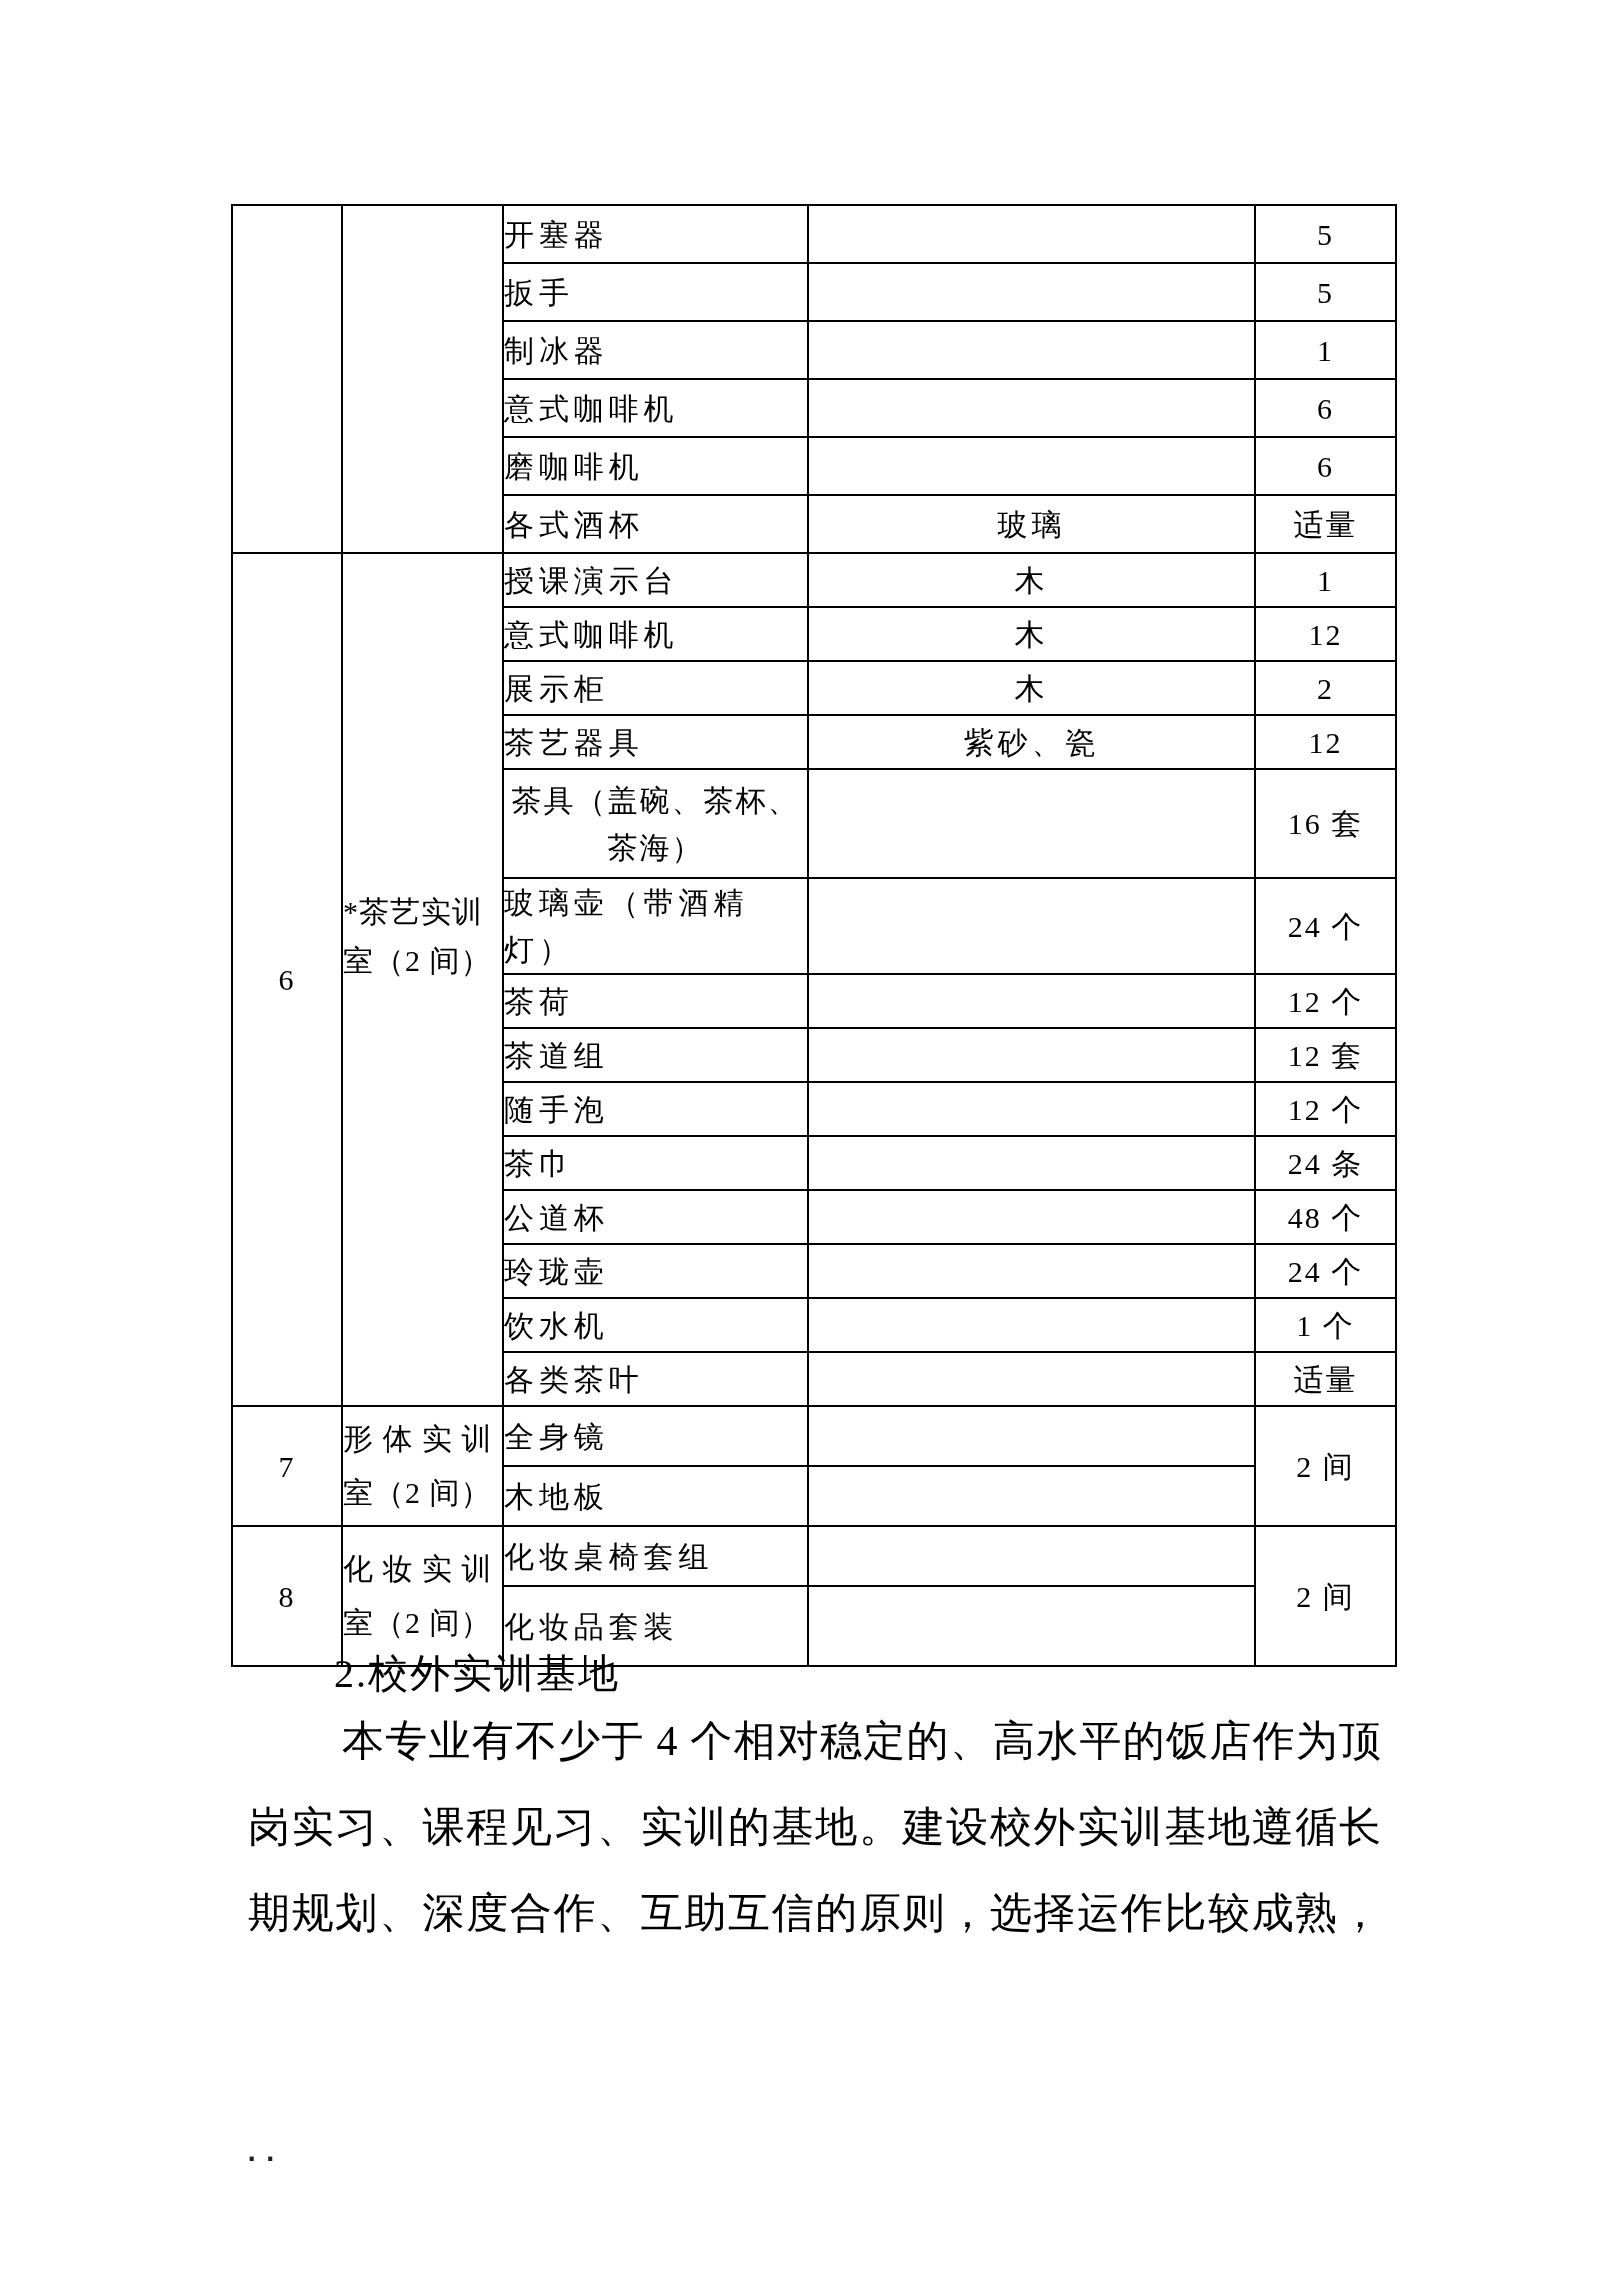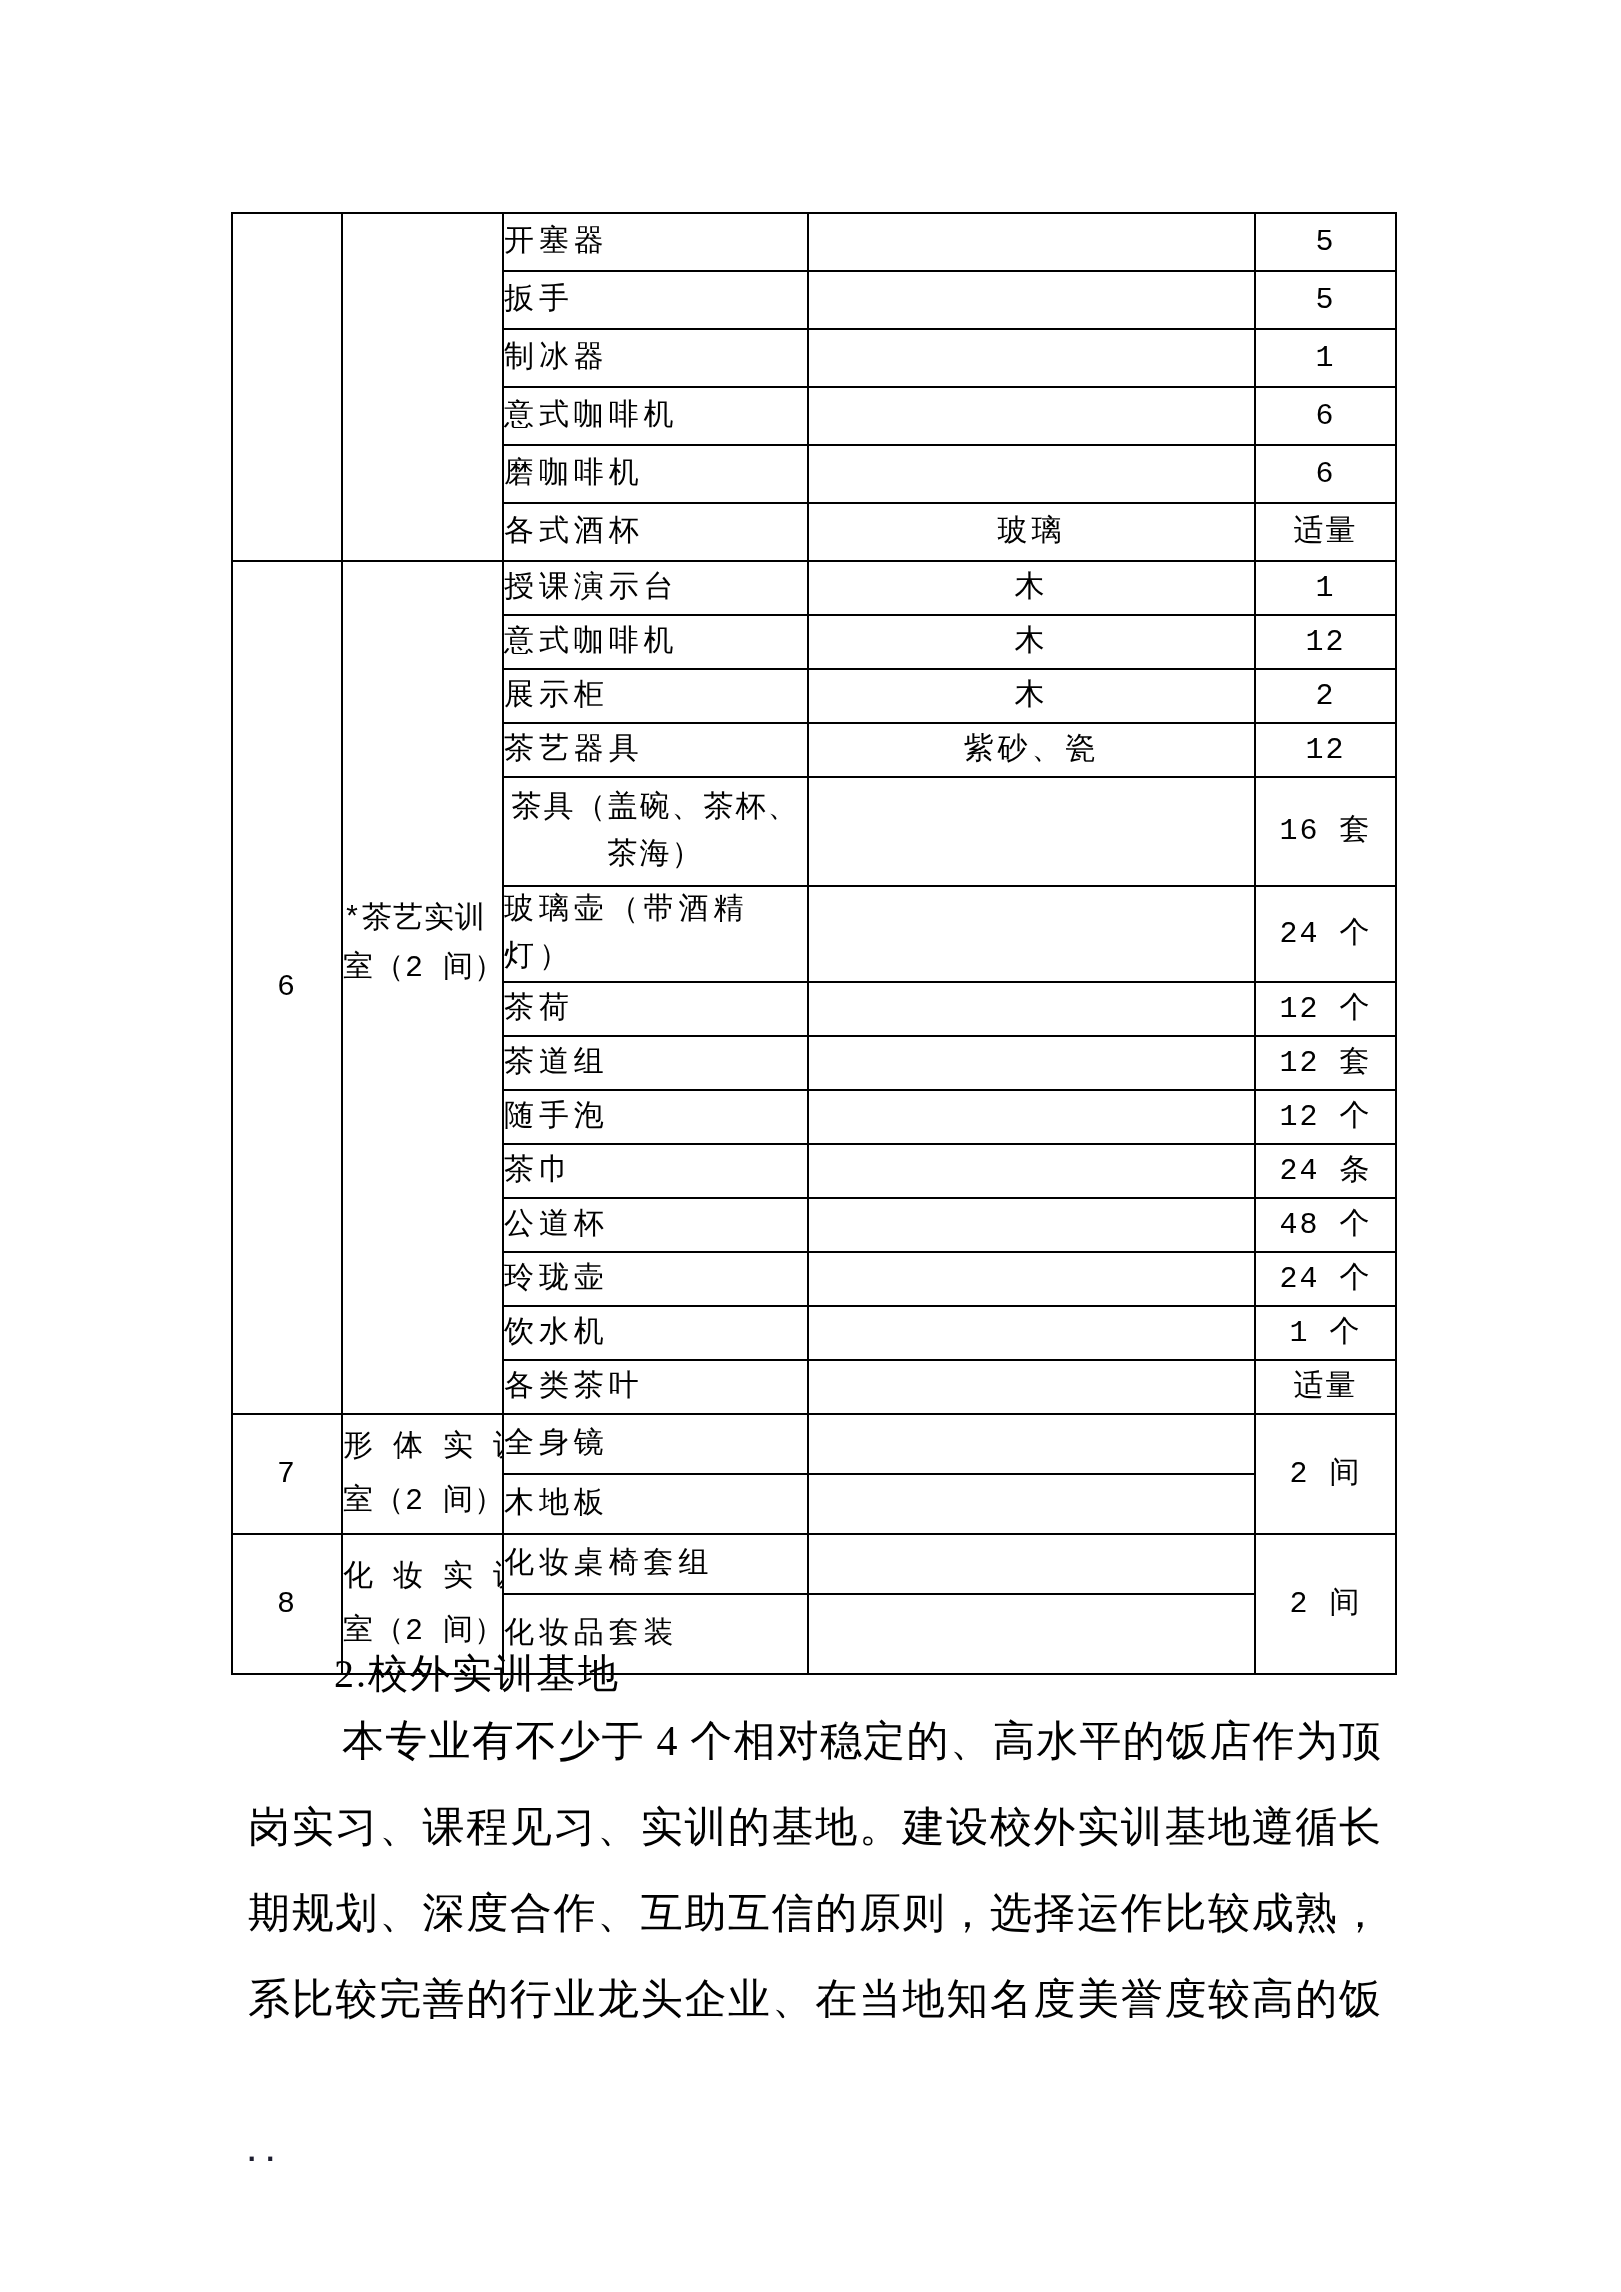--- a/index.html
+++ b/index.html
@@ -3,24 +3,23 @@
 <meta charset="utf-8">
 <style>
   html,body{margin:0;padding:0;}
   body{
     width:1621px;height:2293px;position:relative;
     background:#ffffff;color:#000000;
     font-family:"Liberation Serif","DejaVu Serif",serif;
   }
   
   table.equip{
-    position:absolute;left:231px;top:212px;width:1163px;
+    position:absolute;left:231px;top:204px;width:1163px;
     border-collapse:collapse;table-layout:fixed;
     border:2.9px solid #000;
-    font-family:Liberation Mono, monospace;
   }
   table.equip td{
     border:2px solid #000;
     vertical-align:middle;
     font-size:30px;line-height:47px;
     padding:0;overflow:hidden;
   }
   tr.sec-start td{border-top:2.9px solid #000;margin-left:24px;}
   td.num{text-align:center;letter-spacing:2px;}
   td.num-top{vertical-align:top;padding-top:13.7px;}
@@ -206,17 +205,16 @@
       <td class="mat"></td>
     </tr>
   </tbody>
 </table>
 
 <div class="textblock">
   <div class="heading">2.校外实训基地</div>
   <div class="pline first">本专业有不少于 4 个相对稳定的、高水平的饭店作为顶</div>
   <div class="pline">岗实习、课程见习、实训的基地。建设校外实训基地遵循长</div>
   <div class="pline">期规划、深度合作、互助互信的原则，选择运作比较成熟，</div>
-  <div class="pline">系比较完善的行业龙头企业、在当地知名度美誉度较高的饭</div>
 </div>
 
 <div class="footer-mark">..</div>
 
 
 </body></html>

